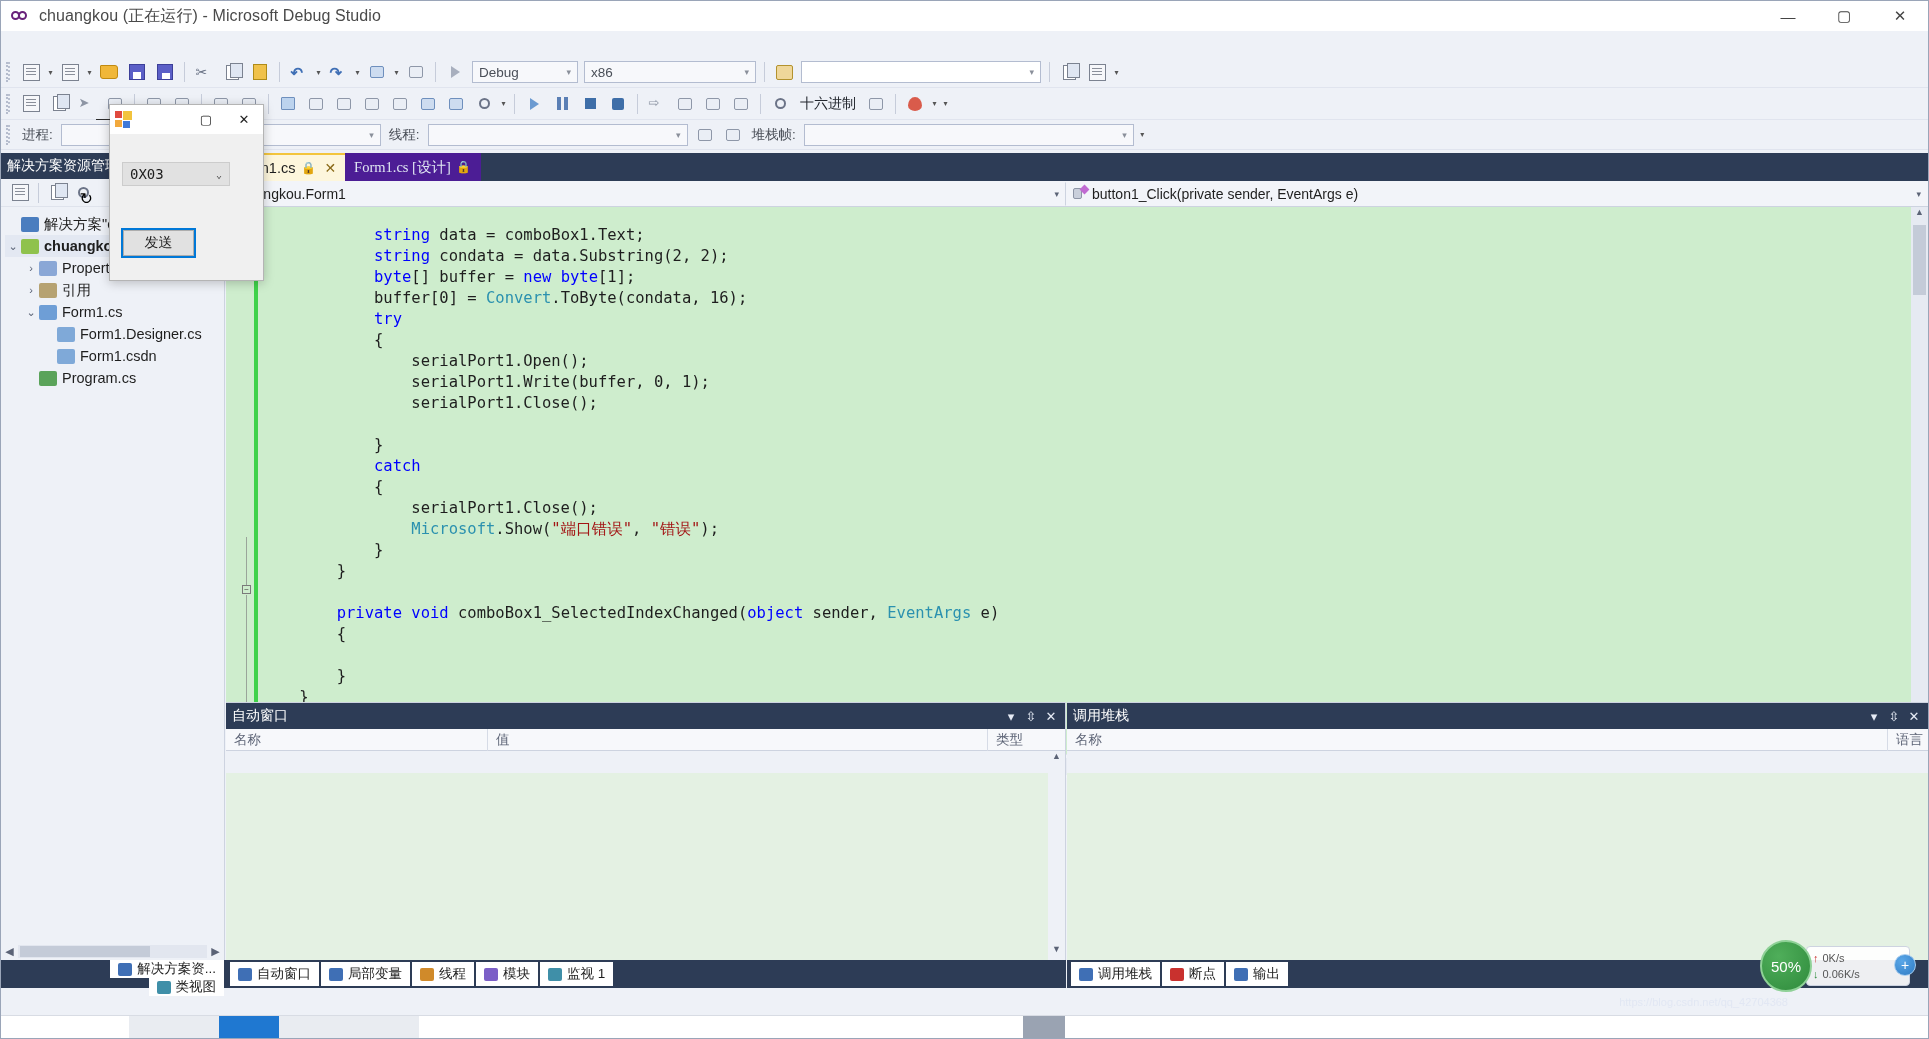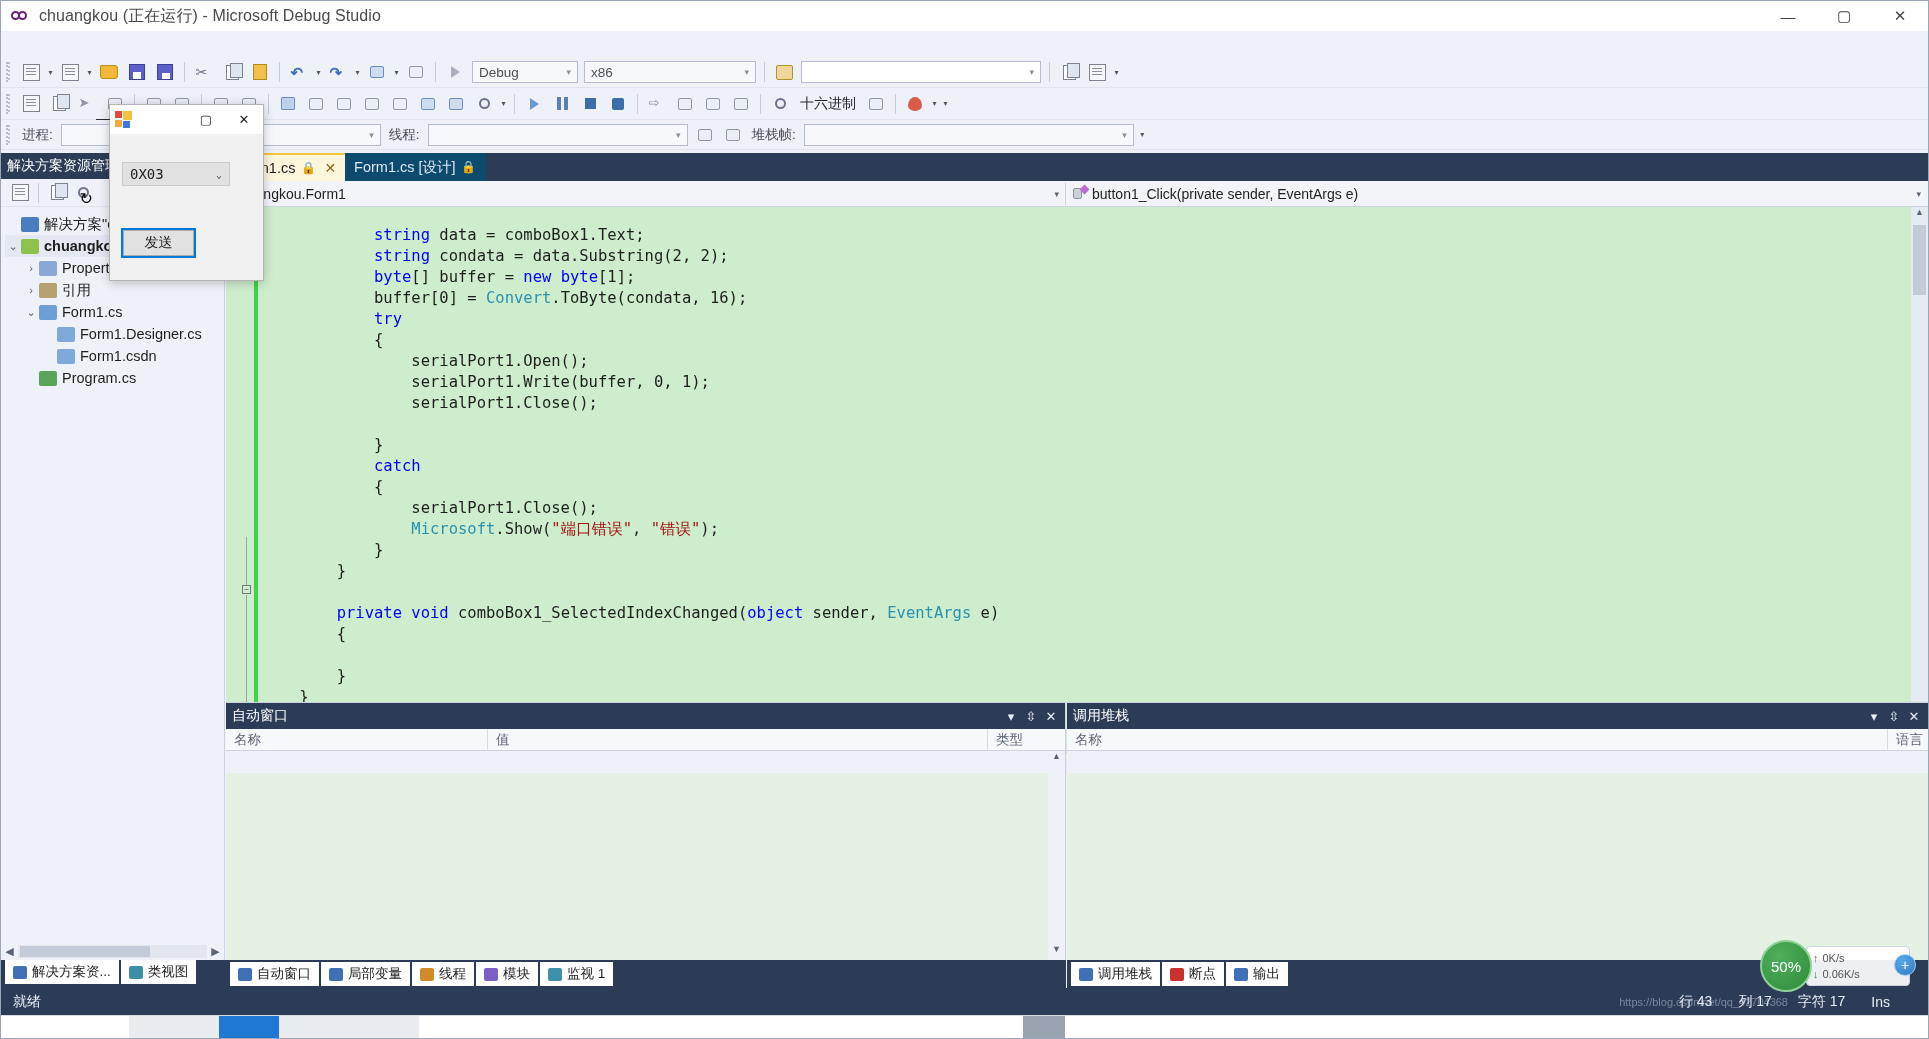--- a/index.html
+++ b/index.html
@@ -162,21 +162,21 @@
     height: 28px; background: #2d3c56; display: flex; align-items: flex-end;
     padding-left: 0px;
   }
   .etab {
     height: 28px; display:flex; align-items:center; padding: 0 9px; font-size: 14.5px;
     color:#dfe6f2; background: transparent; white-space: nowrap;
   }
   .etab.active { background: #fdf6dc; color: #1e1e1e; border-top: 2px solid #f3c53d;}
   .etab .lock { margin-left: 6px; color:#c9a227; font-size: 12px;}
   .etab .xc { margin-left: 8px; color:#8a6a18; font-size: 14px;}
-  .etab.inactive { background:#0c4a6e;}
+  .etab.inactive { background:#4c1d95;font-family:Liberation Serif, serif;}
   .etab.inactive .lock { color:#9fb3d6;}
   .nav-bar {
     height: 26px; background: #f2f4f9; display: flex; align-items: center;
     border-bottom: 1px solid #cdd3e0;
   }
   .nav-combo {
     height: 24px; border: 1px solid transparent; display:flex; align-items:center;
     font-size: 14px; color:#1e1e1e; padding-left: 6px; position: relative;
   }
   .nav-combo .navarrow { position:absolute; right: 6px; font-size: 9px; color:#5b6376;}
@@ -249,21 +249,21 @@
   .doc-tabs-left {
     position: absolute; left: 225px; bottom: 50px; width: 840px; height: 28px;
     background: #2d3c56; display:flex; align-items:center; padding-left: 4px;
   }
   .doc-tabs-right {
     position: absolute; left: 1066px; right: 0; bottom: 50px; height: 28px;
     background: #2d3c56; display:flex; align-items:center; padding-left: 4px;
   }
   .doc-tabs-se {
     position: absolute; left: 0; bottom: 50px; width: 225px; height: 28px;
-    background: #2d3c56; display:flex; align-items:flex-start; padding-left: 4px;
+    background: #2d3c56; display:flex; align-items:flex-end; padding-left: 4px; flex-direction: column;
   }
   .dtab {
     height: 24px; display:flex; align-items:center; padding: 0 8px; font-size: 13.5px;
     color: #1e1e1e; background: #ffffff; margin-right: 2px; white-space:nowrap;
   }
   .dtab .dti { width: 14px; height: 13px; margin-right: 5px; border-radius: 2px; flex:none;}
   .dti.blue { background:#3f6fb5;} .dti.red{background:#c9312e;}
   .dti.teal {background:#3f8fa8;} .dti.purple{background:#7b5fc7;} .dti.orange{background:#d08a2a;}
 
   
@@ -782,28 +782,20 @@
     <div class="dtab">
       <span class="dti red"></span>
       <span>断点</span>
     </div>
     <div class="dtab">
       <span class="dti blue"></span>
       <span>输出</span>
     </div>
   </div>
 
-  <div class="statusbar">
-    <span class="sb-ready">就绪</span>
-    <span class="sb-spacer"></span>
-    <span class="sb-cell">行 43</span>
-    <span class="sb-cell">列 17</span>
-    <span class="sb-cell">字符 17</span>
-    <span class="sb-cell">Ins</span>
-  </div>
 
   <div class="watermark">https://blog.csdn.net/qq_42704368</div>
 
   <div class="netwidget">
     <div class="nw-panel">
       <div class="nw-row up">
         <span class="ar">↑</span>
         <span>0K/s</span>
       </div>
       <div class="nw-row dn">

